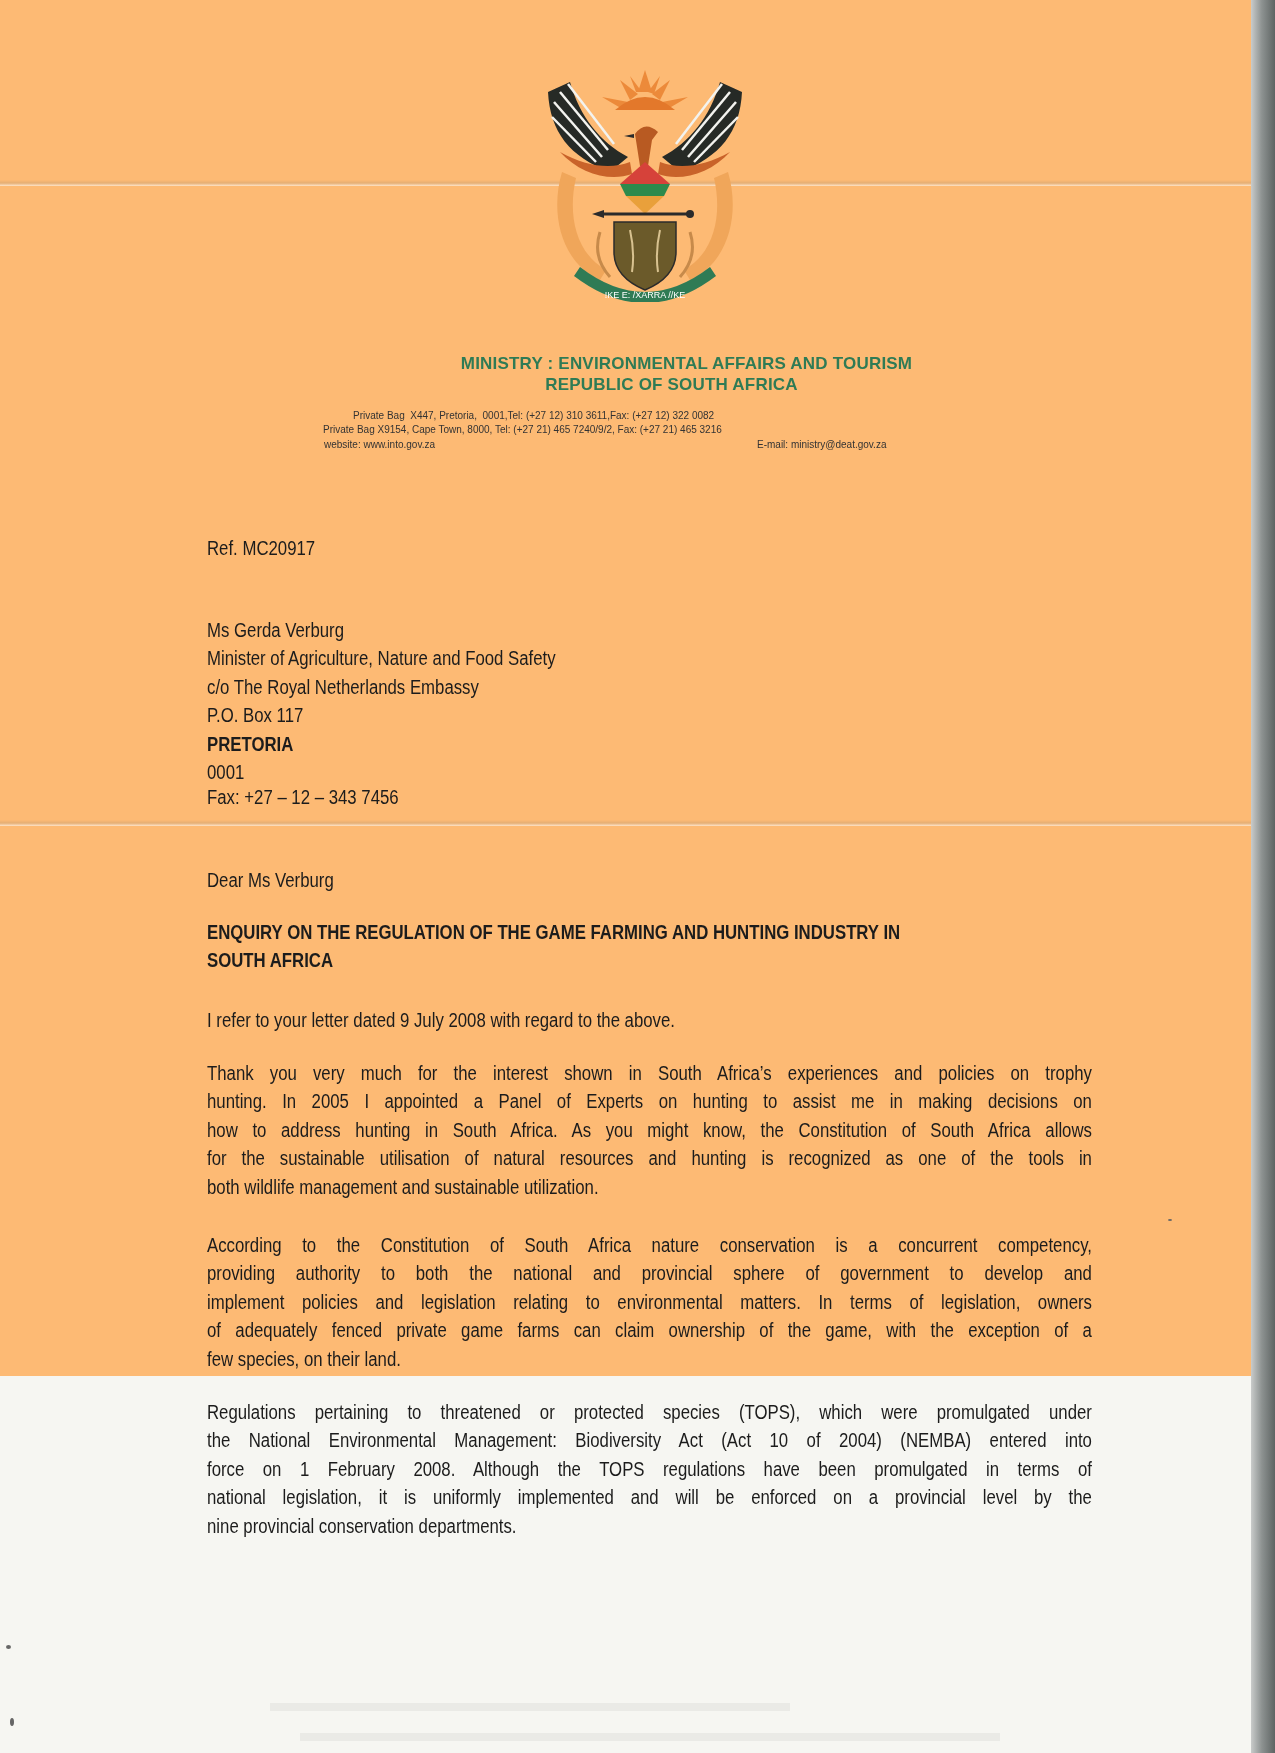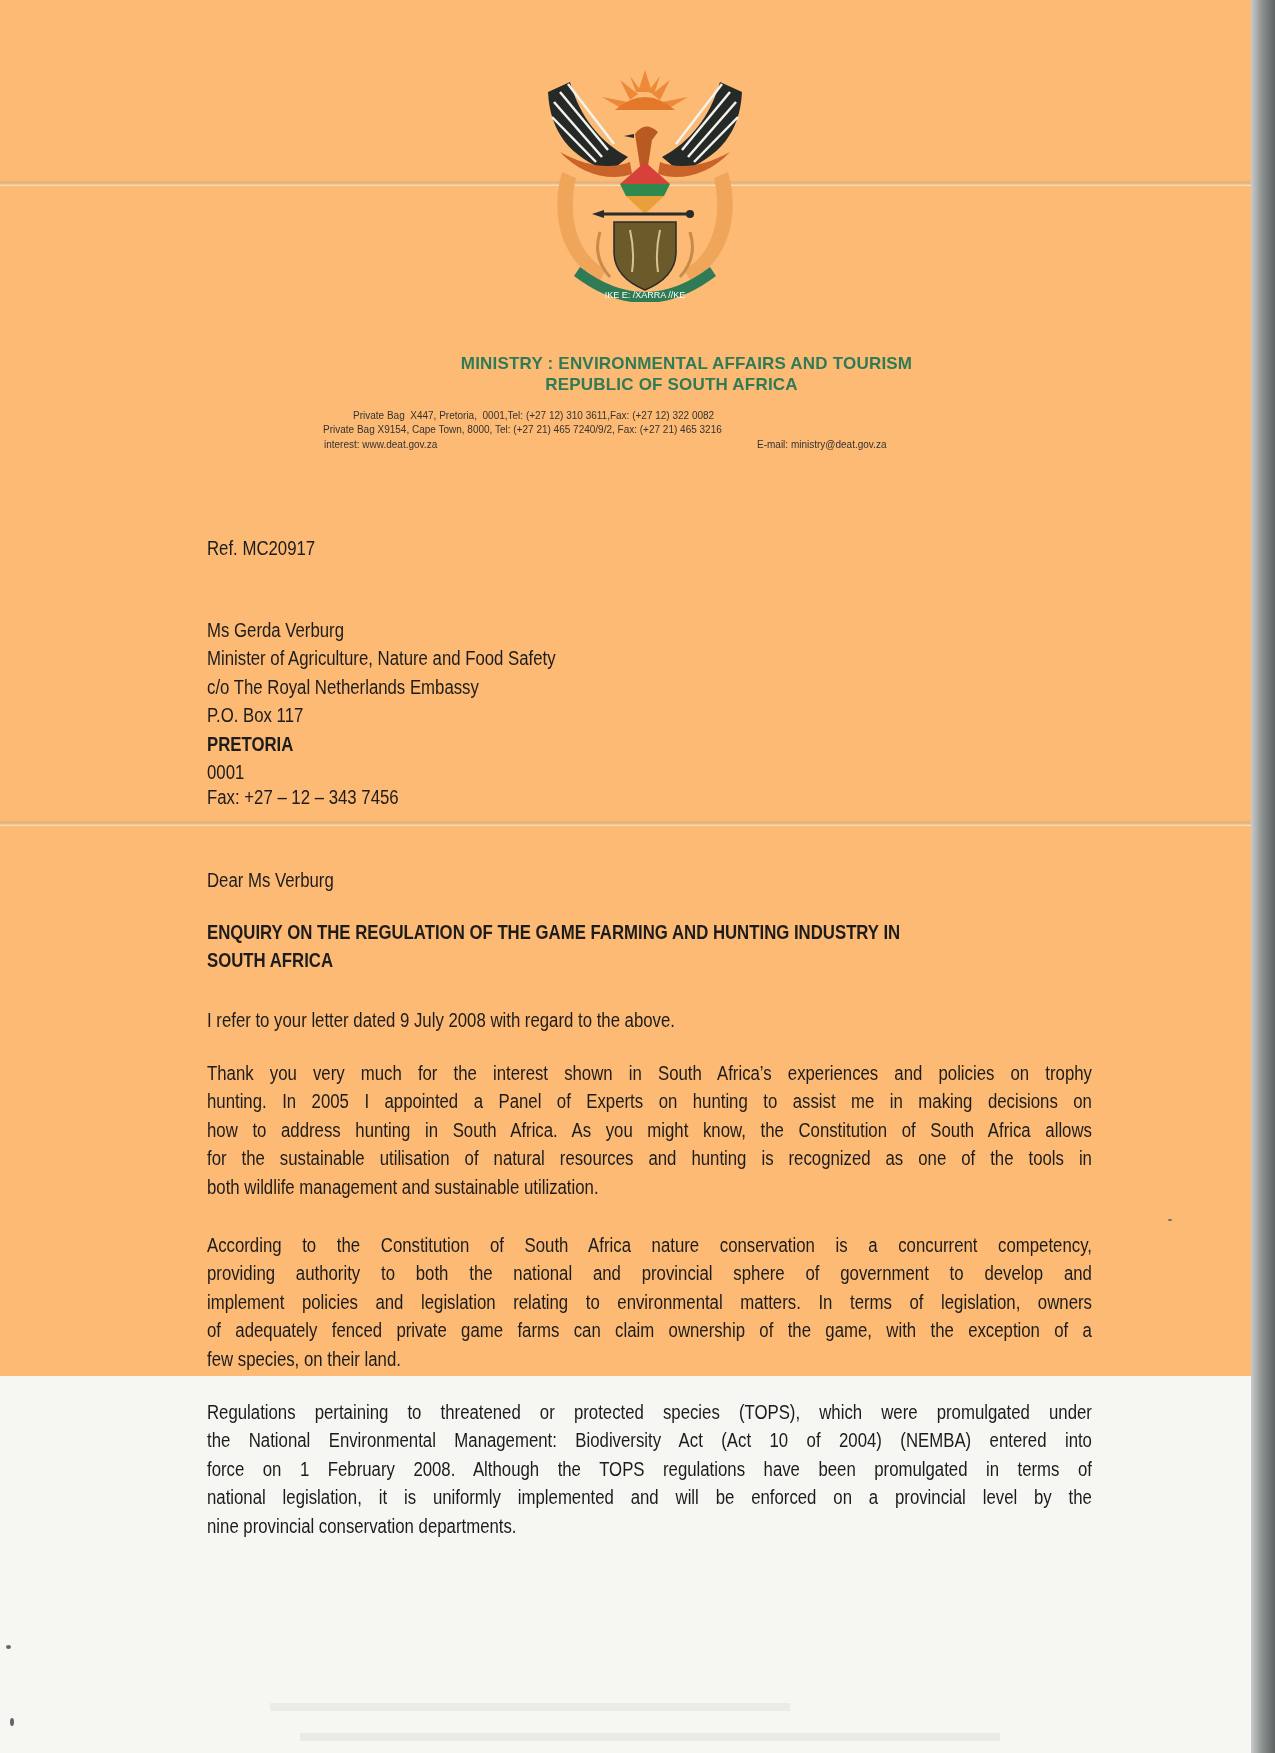--- a/index.html
+++ b/index.html
@@ -130,21 +130,21 @@
 
     <path d="M40,205 Q105,255 170,205 L176,214 Q105,268 34,214 Z" fill="#2f7b55"></path>
     <text x="105" y="236" font-size="9" fill="#ffffff" text-anchor="middle" font-family="Liberation Sans, sans-serif">!KE E: /XARRA //KE</text>
   </svg>
 
   <div class="ministry l1">MINISTRY : ENVIRONMENTAL  AFFAIRS AND TOURISM</div>
   <div class="ministry l2">REPUBLIC  OF  SOUTH AFRICA</div>
 
   <div class="contact a1">Private Bag  X447, Pretoria,  0001,Tel: (+27 12) 310 3611,Fax: (+27 12) 322 0082</div>
   <div class="contact a2">Private Bag X9154, Cape Town, 8000, Tel: (+27 21) 465 7240/9/2, Fax: (+27 21) 465 3216</div>
-  <div class="contact a3">interest: www.deat.gov.za</div>
+  <div class="contact a3">website: www.into.gov.za</div>
   <div class="contact email">E-mail: ministry@deat.gov.za</div>
 
   <div class="body-text ref">Ref. MC20917</div>
 
   <div class="body-text addr">
     <span class="line">Ms Gerda Verburg</span>
     <span class="line">Minister of Agriculture, Nature and Food Safety</span>
     <span class="line">c/o The Royal Netherlands Embassy</span>
     <span class="line">P.O. Box 117</span>
     <span class="line bold">PRETORIA</span>

